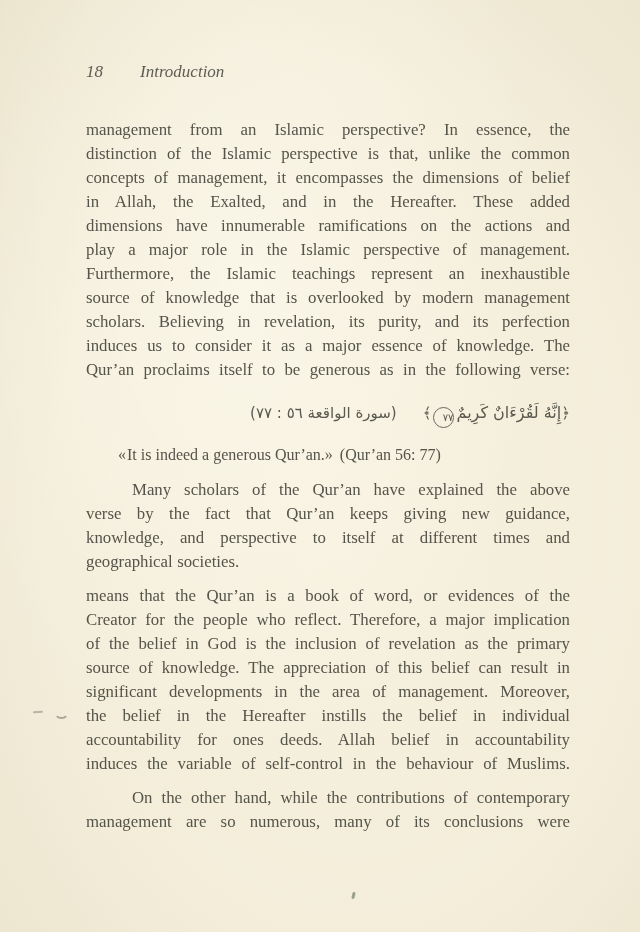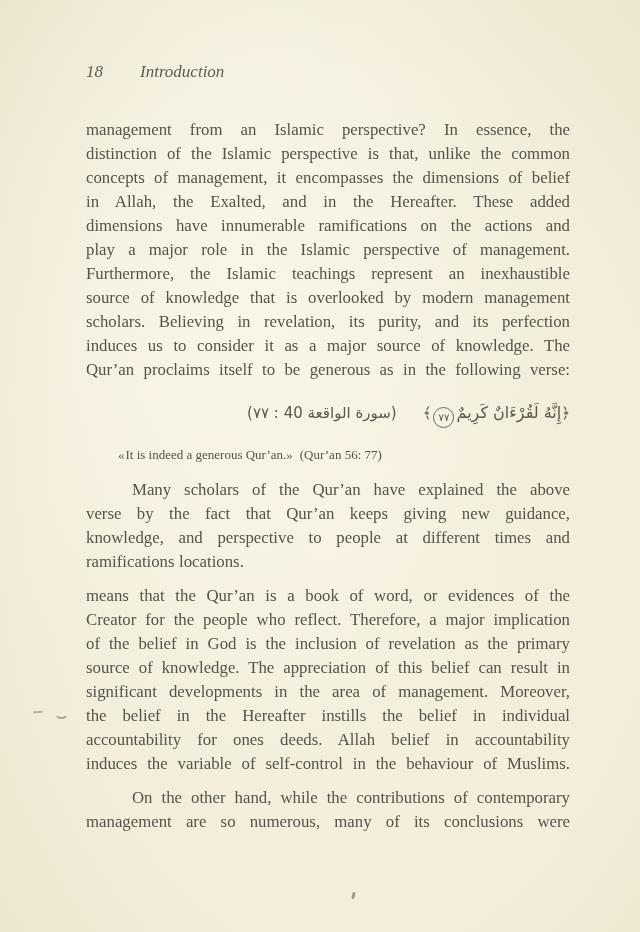--- a/index.html
+++ b/index.html
@@ -46,32 +46,31 @@
     color:#5a594f;
     white-space:nowrap;
   }
   .arabic-line .ornate{font-size:15px;}
   .verse-circle{
     display:inline-block;
     width:19px;height:19px;
     border:1px solid #6a695e;
     border-radius:50%;
     font-size:10px; line-height:19px;
-    text-align:center;
     vertical-align:-3px;
     margin:0 2px;
   }
   .arabic-line .surah-ref{
     margin-right:26px;
     font-size:15px;
   }
   .translation-line{
     margin:0 0 10px 0;
     height:26px; line-height:26px;
-    font-size:13px;
+    font-size:16px;
     padding-left:32px;
     white-space:nowrap;
   }
   .translation-line .orn{letter-spacing:1px; color:#5d5c52;}
   .translation-line .tref{margin-left:6px;}
   .artifact{position:absolute;}
   .artifact.dash{
     left:33px; top:711px; width:10px; height:2px;
     background:#b9b4a3; border-radius:1px;
     transform:rotate(-4deg);
@@ -104,37 +103,37 @@
       <div class="para">
           <div class="line"><span>management from an Islamic perspective? In essence, the</span></div>
           <div class="line"><span>distinction of the Islamic perspective is that, unlike the common</span></div>
           <div class="line"><span>concepts of management, it encompasses the dimensions of belief</span></div>
           <div class="line"><span>in Allah, the Exalted, and in the Hereafter. These added</span></div>
           <div class="line"><span>dimensions have innumerable ramifications on the actions and</span></div>
           <div class="line"><span>play a major role in the Islamic perspective of management.</span></div>
           <div class="line"><span>Furthermore, the Islamic teachings represent an inexhaustible</span></div>
           <div class="line"><span>source of knowledge that is overlooked by modern management</span></div>
           <div class="line"><span>scholars. Believing in revelation, its purity, and its perfection</span></div>
-          <div class="line"><span>induces us to consider it as a major source of knowledge. The</span></div>
+          <div class="line"><span>induces us to consider it as a major essence of knowledge. The</span></div>
           <div class="line"><span>Qur’an proclaims itself to be generous as in the following verse:</span></div>
         </div>
 
       <div class="arabic-line">
-        <span class="ornate">﴿</span><span>إِنَّهُ لَقُرْءَانٌ كَرِيمٌ</span><span class="verse-circle">٧٧</span><span class="ornate">﴾</span><span class="surah-ref">(سورة الواقعة 40 : ٧٧)</span>
+        <span class="ornate">﴿</span><span>إِنَّهُ لَقُرْءَانٌ كَرِيمٌ</span><span class="verse-circle">٧٧</span><span class="ornate">﴾</span><span class="surah-ref">(سورة الواقعة ٥٦ : ٧٧)</span>
       </div>
 
       <div class="translation-line">
         <span class="orn">«</span><span>It is indeed a generous Qur’an.</span><span class="orn">»</span><span class="tref">(Qur’an 56: 77)</span>
       </div>
 
       <div class="para">
           <div class="line"><span class="firstindent"></span><span>Many scholars of the Qur’an have explained the above</span></div>
           <div class="line"><span>verse by the fact that Qur’an keeps giving new guidance,</span></div>
-          <div class="line"><span>knowledge, and perspective to people at different times and</span></div>
-          <div class="line lastline"><span>ramifications locations.</span></div>
+          <div class="line"><span>knowledge, and perspective to itself at different times and</span></div>
+          <div class="line lastline"><span>geographical societies.</span></div>
         </div>
       <div class="para">
           <div class="line"><span>means that the Qur’an is a book of word, or evidences of the</span></div>
           <div class="line"><span>Creator for the people who reflect. Therefore, a major implication</span></div>
           <div class="line"><span>of the belief in God is the inclusion of revelation as the primary</span></div>
           <div class="line"><span>source of knowledge. The appreciation of this belief can result in</span></div>
           <div class="line"><span>significant developments in the area of management. Moreover,</span></div>
           <div class="line"><span>the belief in the Hereafter instills the belief in individual</span></div>
           <div class="line"><span>accountability for ones deeds. Allah belief in accountability</span></div>
           <div class="line"><span>induces the variable of self-control in the behaviour of Muslims.</span></div>

